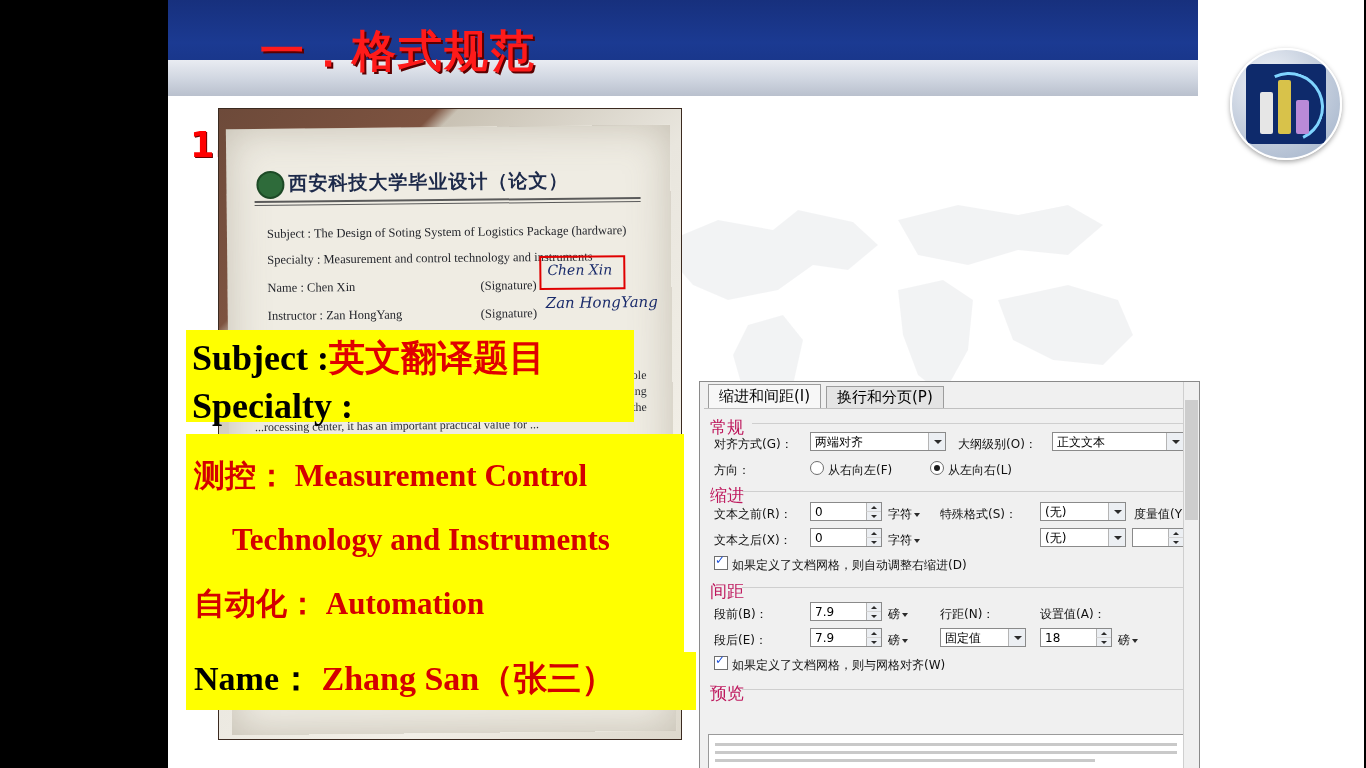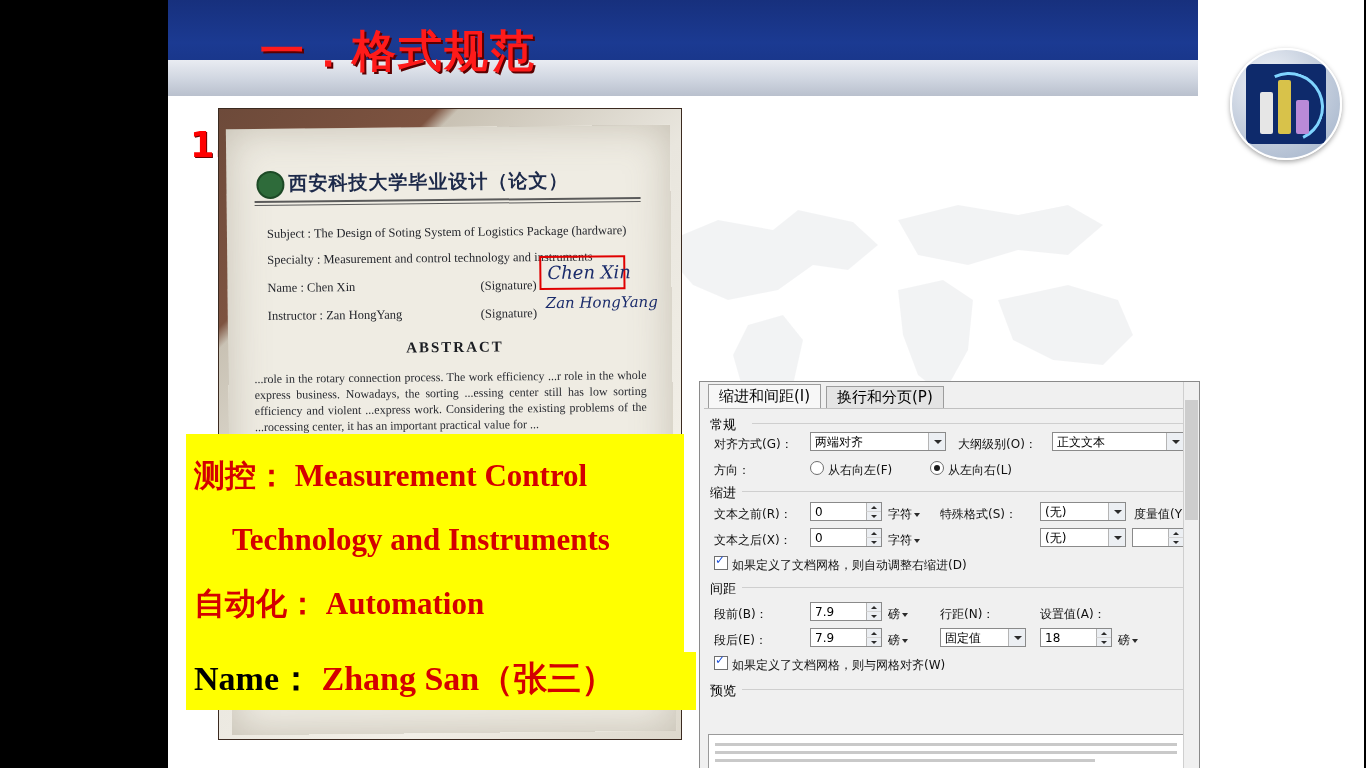--- a/index.html
+++ b/index.html
@@ -153,21 +153,21 @@
     position:absolute; left:26px; top:242px; width:392px;
     font-family:"Liberation Serif", serif; font-size:12px; line-height:16px;
     color:#2a2c32; text-align:justify;
   }
   .sig-box {
     position:absolute; left:312px; top:130px; width:82px; height:30px;
     border:2px solid #e00000;
   }
   .sig-hand {
     position:absolute; font-family:"DejaVu Serif", serif; font-style:italic;
-    color:#1a2b6b; font-size:18px; white-space:nowrap;
+    color:#1a2b6b; font-size:14px; white-space:nowrap;
   }
   
   .hl {
     position: absolute;
     background: #ffff00;
     font-family: "Liberation Serif", serif;
     font-weight: bold;
     white-space: nowrap;
   }
   #hl-subject {
@@ -204,21 +204,21 @@
     background:#f0f0f0;
   }
   .tab {
     position:absolute; top:4px; height:22px; line-height:21px;
     padding:0 10px; border:1px solid #9c9c9c; border-bottom:none;
     background:#e4e4e4; font-size:15px;
   }
   .tab.active { background:#f7f7f7; top:2px; height:24px; line-height:23px; font-weight:normal; }
   .tabline { position:absolute; left:4px; top:26px; width:480px; height:1px; background:#c0c0c0; }
   .grp {
-    position:absolute; font-size:13px; color:#000000; background:#f0f0f0; padding-right:6px;
+    position:absolute; font-size:17px; color:#be185d; background:#f0f0f0; padding-right:6px;
   }
   .grpline { position:absolute; height:1px; background:#cfcfcf; }
   .lbl { position:absolute; font-size:12px; color:#111; white-space:nowrap; }
   .sel {
     position:absolute; height:19px; background:#fff; border:1px solid #8a8a8a;
     font-size:12px; line-height:18px; padding-left:4px; box-sizing:border-box;
   }
   .sel .arw {
     position:absolute; right:0; top:0; width:16px; height:17px;
     background:#eceff3; border-left:1px solid #b5b5b5;
@@ -332,20 +332,24 @@
         <div class="sig-hand" style="left:318px; top:168px; font-size:15px;">Zan HongYang</div>
 
         <div class="p-abstract">ABSTRACT</div>
         <div class="p-body">...role in the rotary connection process. The work efficiency ...r role in the whole express business. Nowadays, the sorting ...essing center still has low sorting efficiency and violent ...express work. Considering the existing problems of the ...rocessing center, it has an important practical value for ...</div>
 
         <div class="p-line" style="left:330px; top:468px; font-size:12px;">according to the</div>
         <div class="p-line" style="left:330px; top:500px; font-size:12px;">improves work</div>
       </div>
     </div>
 
+    <div class="hl" id="hl-subject">
+      <span>Subject :</span><span class="red">英文翻译题目</span>
+      <div style="margin-top:2px;">Specialty :</div>
+    </div>
 
     <div class="hl" id="hl-big">
       <div>测控：  Measurement Control</div>
       <div style="padding-left:38px;">Technology and Instruments</div>
       <div>自动化：  Automation</div>
     </div>
 
     <div class="hl" id="hl-name">
       <span>Name：</span>
       <span class="red">Zhang  San（张三）</span>

